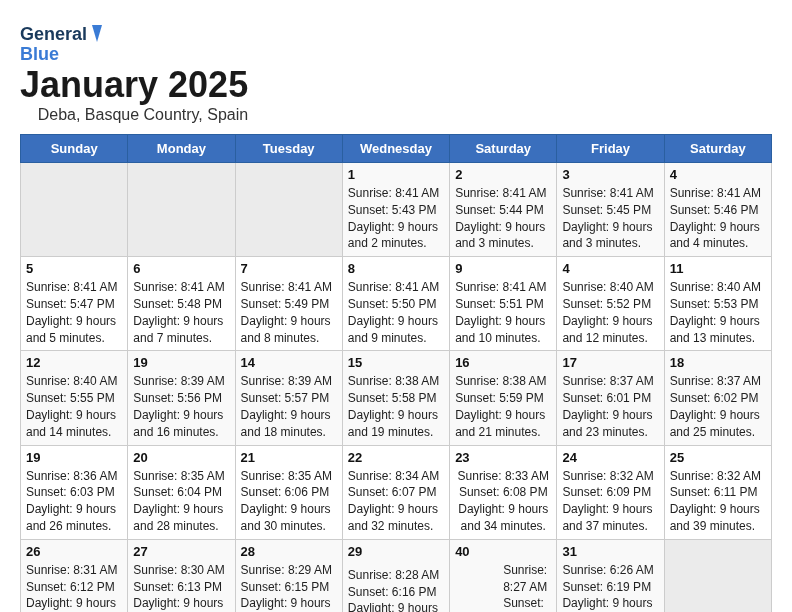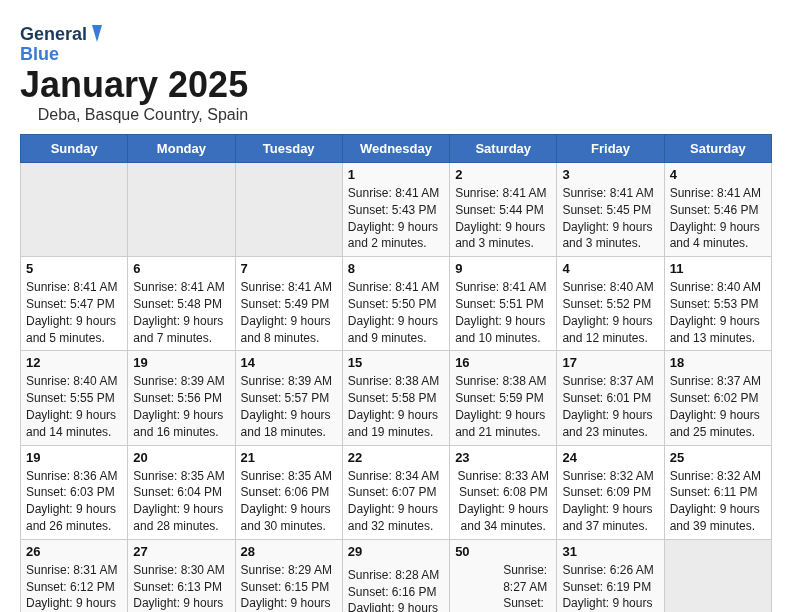--- a/index.html
+++ b/index.html
@@ -316,21 +316,21 @@
 and 45 minutes.</div>
         </td>
         <td>
           <div class="day-number">29</div>
           <div class="day-info" style="white-space: pre-line; margin-top: 8px;">Sunrise: 8:28 AM
 Sunset: 6:16 PM
 Daylight: 9 hours
 and 48 minutes.</div>
         </td>
         <td>
-          <div class="day-number">50</div>
+          <div class="day-number">40</div>
           <div class="day-info" style="white-space: pre-line; margin-left: 48px;">Sunrise: 8:27 AM
 Sunset: 6:17 PM
 Daylight: 9 hours
 and 50 minutes.</div>
         </td>
         <td>
           <div class="day-number">31</div>
           <div class="day-info" style="white-space: pre-line;">Sunrise: 6:26 AM
 Sunset: 6:19 PM
 Daylight: 9 hours

